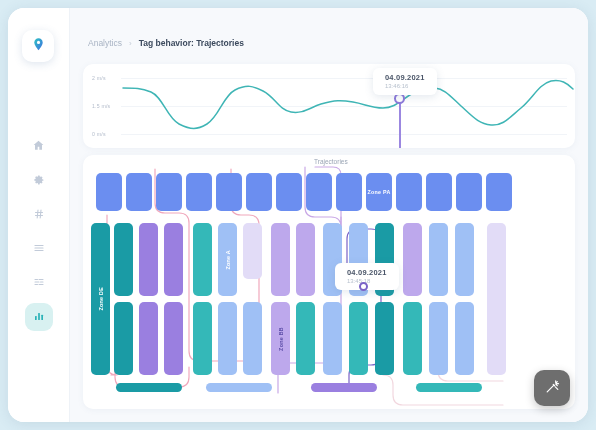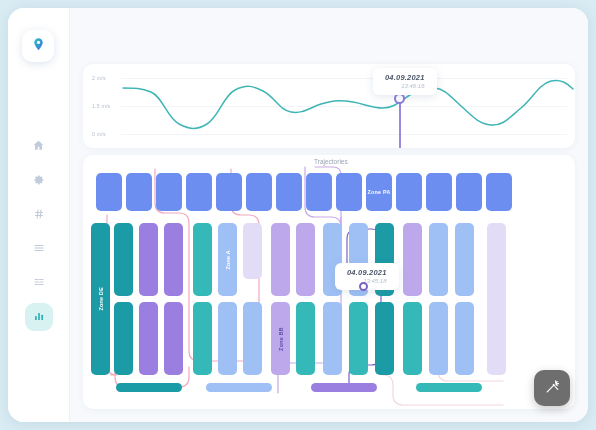--- a/index.html
+++ b/index.html
@@ -78,22 +78,21 @@
   }
   #cursor-dot {
     position:absolute; left:311px; top:29px; width:11px; height:11px;
     border-radius:50%; background:#ffffff; border:2px solid #8e7ada;
   }
   .tooltip {
     position:absolute;
     background:#ffffff; border-radius:6px;
     box-shadow:0 2px 9px rgba(80,110,150,.16);
     padding:5px 12px 6px 12px;
-    text-align:right;
-    font-style:italic;
+    text-align:left;
   }
   .tt-date { font-size:7.5px; color:#4a5568; font-weight:bold; letter-spacing:.2px; }
   .tt-time { font-size:6px; color:#b7c0cd; margin-top:1px; }
   #tooltip-line { left:290px; top:4px; }
 
   
   #traj-card {
     position:absolute; left:13px; top:147px; width:492px; height:254px;
     background:#ffffff; border-radius:10px;
     box-shadow:0 1px 6px rgba(90,120,160,.07);
@@ -202,20 +201,25 @@
           <rect x="4" y="12" width="3.4" height="8" rx="1.2"></rect>
           <rect x="10.3" y="6" width="3.4" height="14" rx="1.2"></rect>
           <rect x="16.6" y="9.5" width="3.4" height="10.5" rx="1.2"></rect>
         </svg>
       </span>
     </div>
   </div>
 
   <div id="main">
 
+    <div id="breadcrumb">
+      <span id="crumb-root">Analytics</span>
+      <span id="crumb-sep">›</span>
+      <span id="crumb-current">Tag behavior: Trajectories</span>
+    </div>
 
     <div id="line-card">
 
       <div class="gridline" style="top:14px;"></div>
       <div class="gridline" style="top:42px;"></div>
       <div class="gridline" style="top:70px;"></div>
 
       <span class="ytick" style="top:11px;">2 m/s</span>
       <span class="ytick" style="top:39px;">1.5 m/s</span>
       <span class="ytick" style="top:67px;">0 m/s</span>

